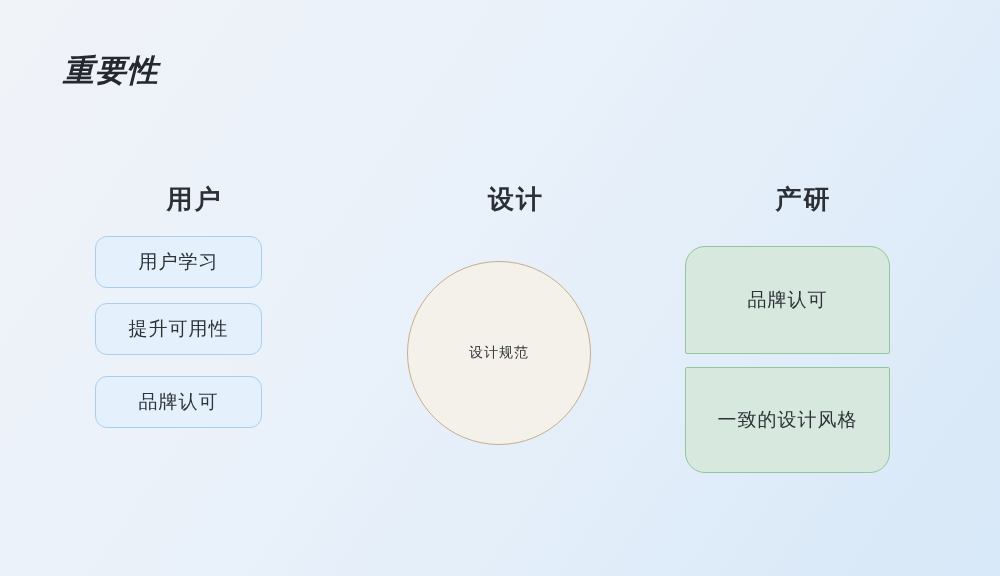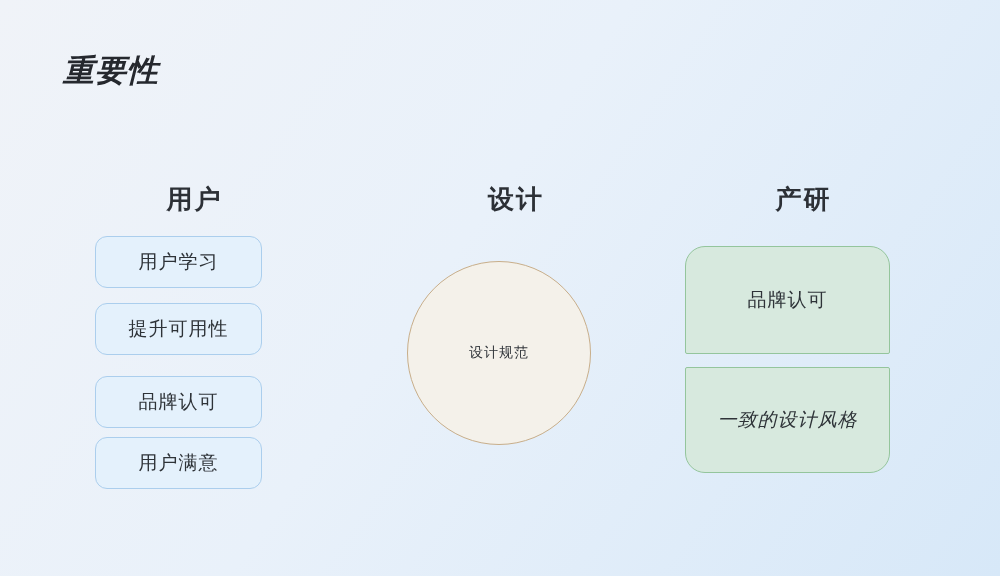--- a/index.html
+++ b/index.html
@@ -98,37 +98,35 @@
   }
   .green-box.g1 {
     top: 246px;
     height: 108px;
     border-radius: 20px 20px 2px 2px;
   }
   .green-box.g2 {
     top: 367px;
     height: 106px;
     border-radius: 2px 2px 20px 20px;
-    font-style: italic;
   }
 </style>
 </head>
 <body>
 
 <div class="slide">
 
   <h1 class="slide-title">重要性</h1>
 
   <h2 class="col-header c1">用户</h2>
   <h2 class="col-header c3">产研</h2>
   <h2 class="col-header c2">设计</h2>
 
   <div class="blue-box b1">用户学习</div>
   <div class="blue-box b2">提升可用性</div>
   <div class="blue-box b3">品牌认可</div>
-  <div class="blue-box b4">用户满意</div>
 
   <div class="design-circle">设计规范</div>
 
   <div class="green-box g1">品牌认可</div>
   <div class="green-box g2">一致的设计风格</div>
 
 </div>
 
 </body></html>

